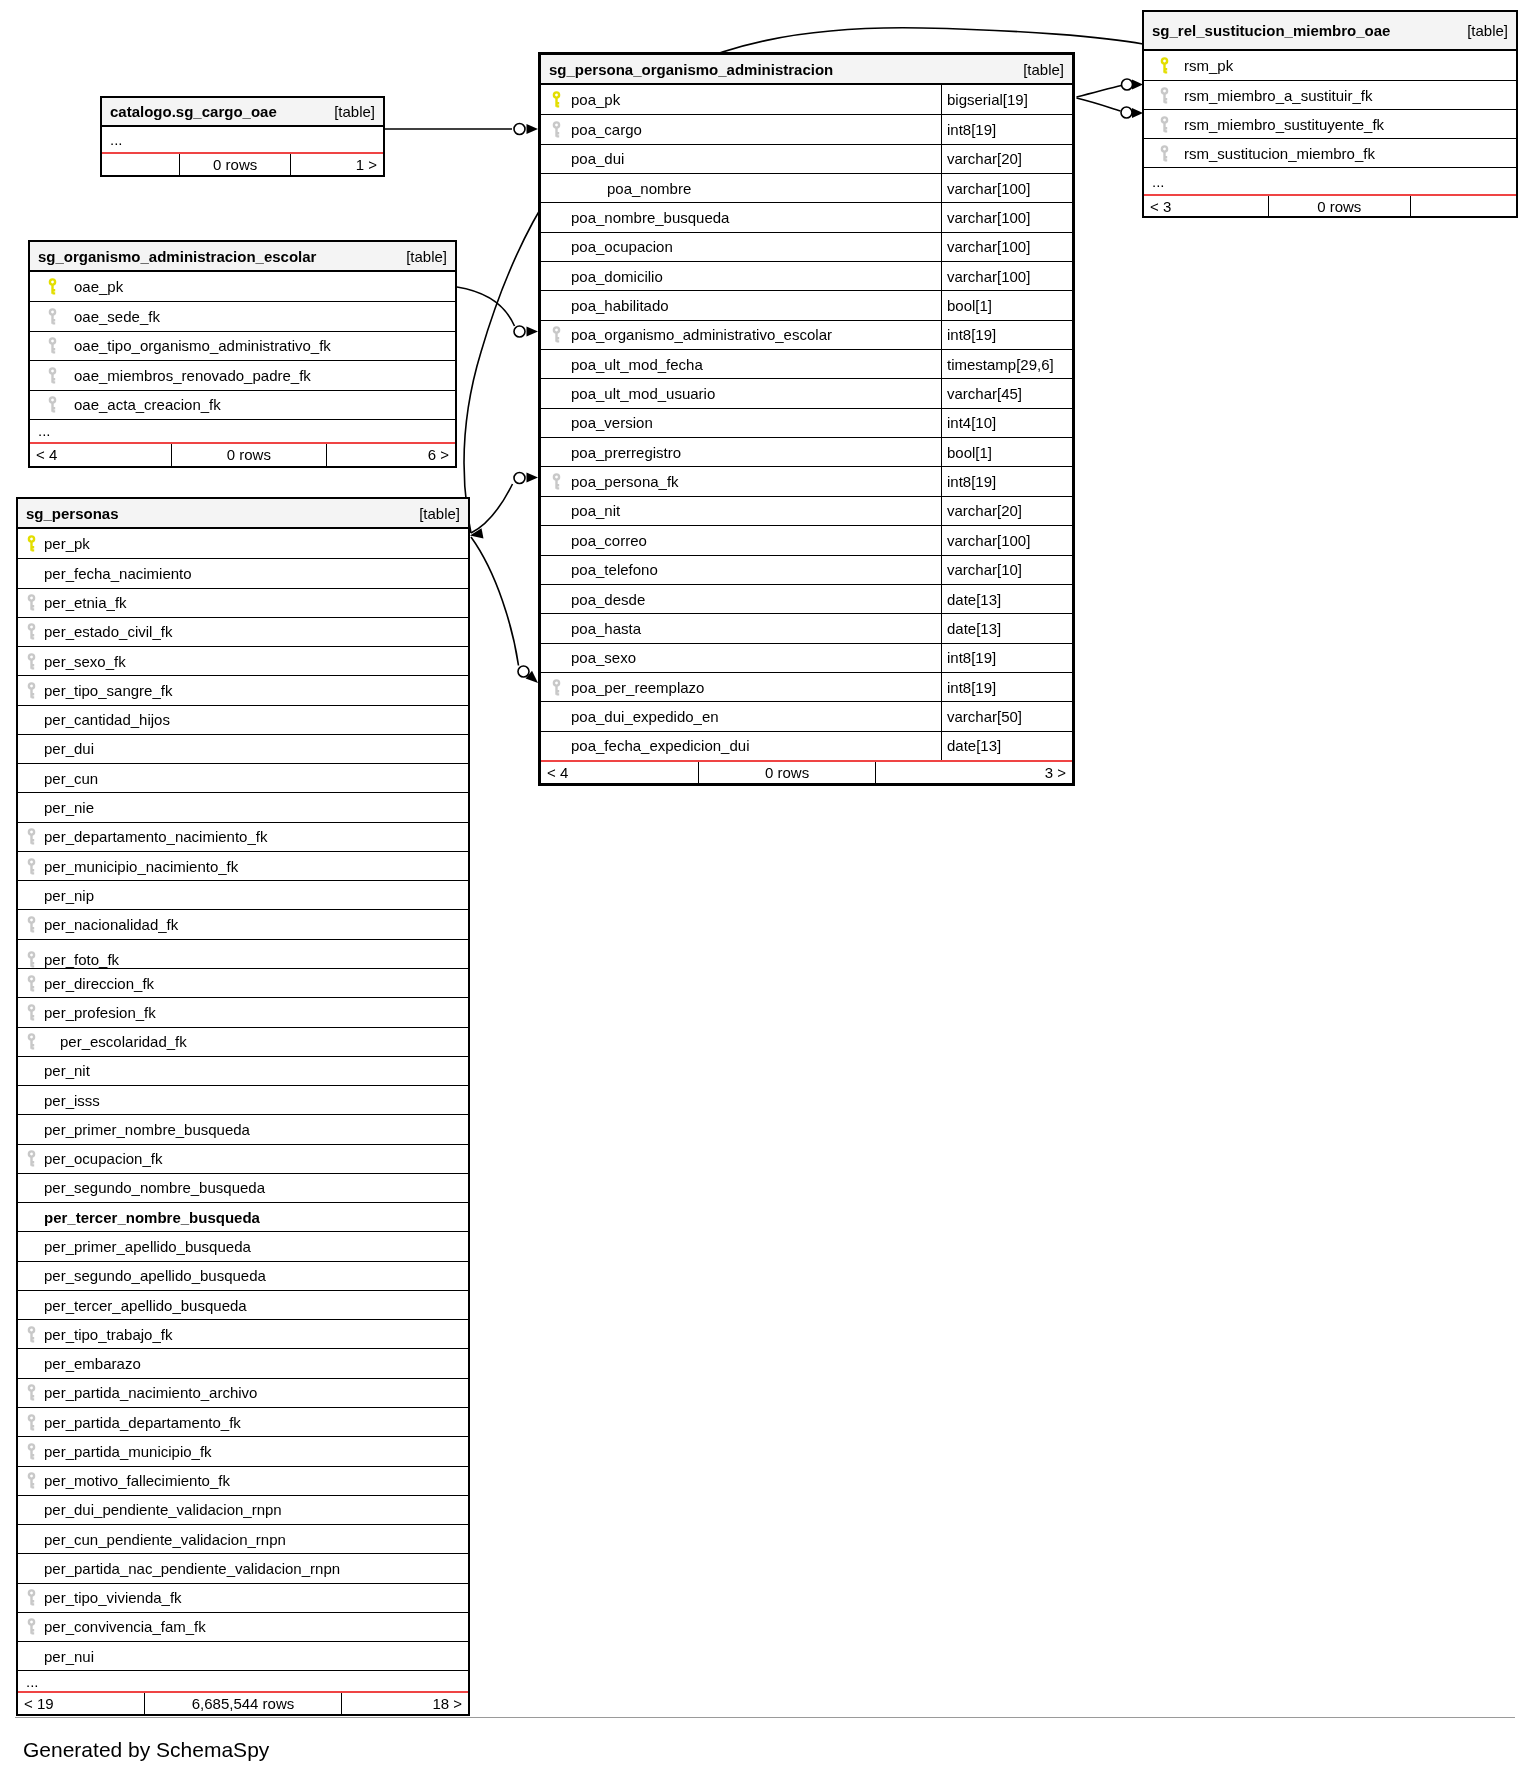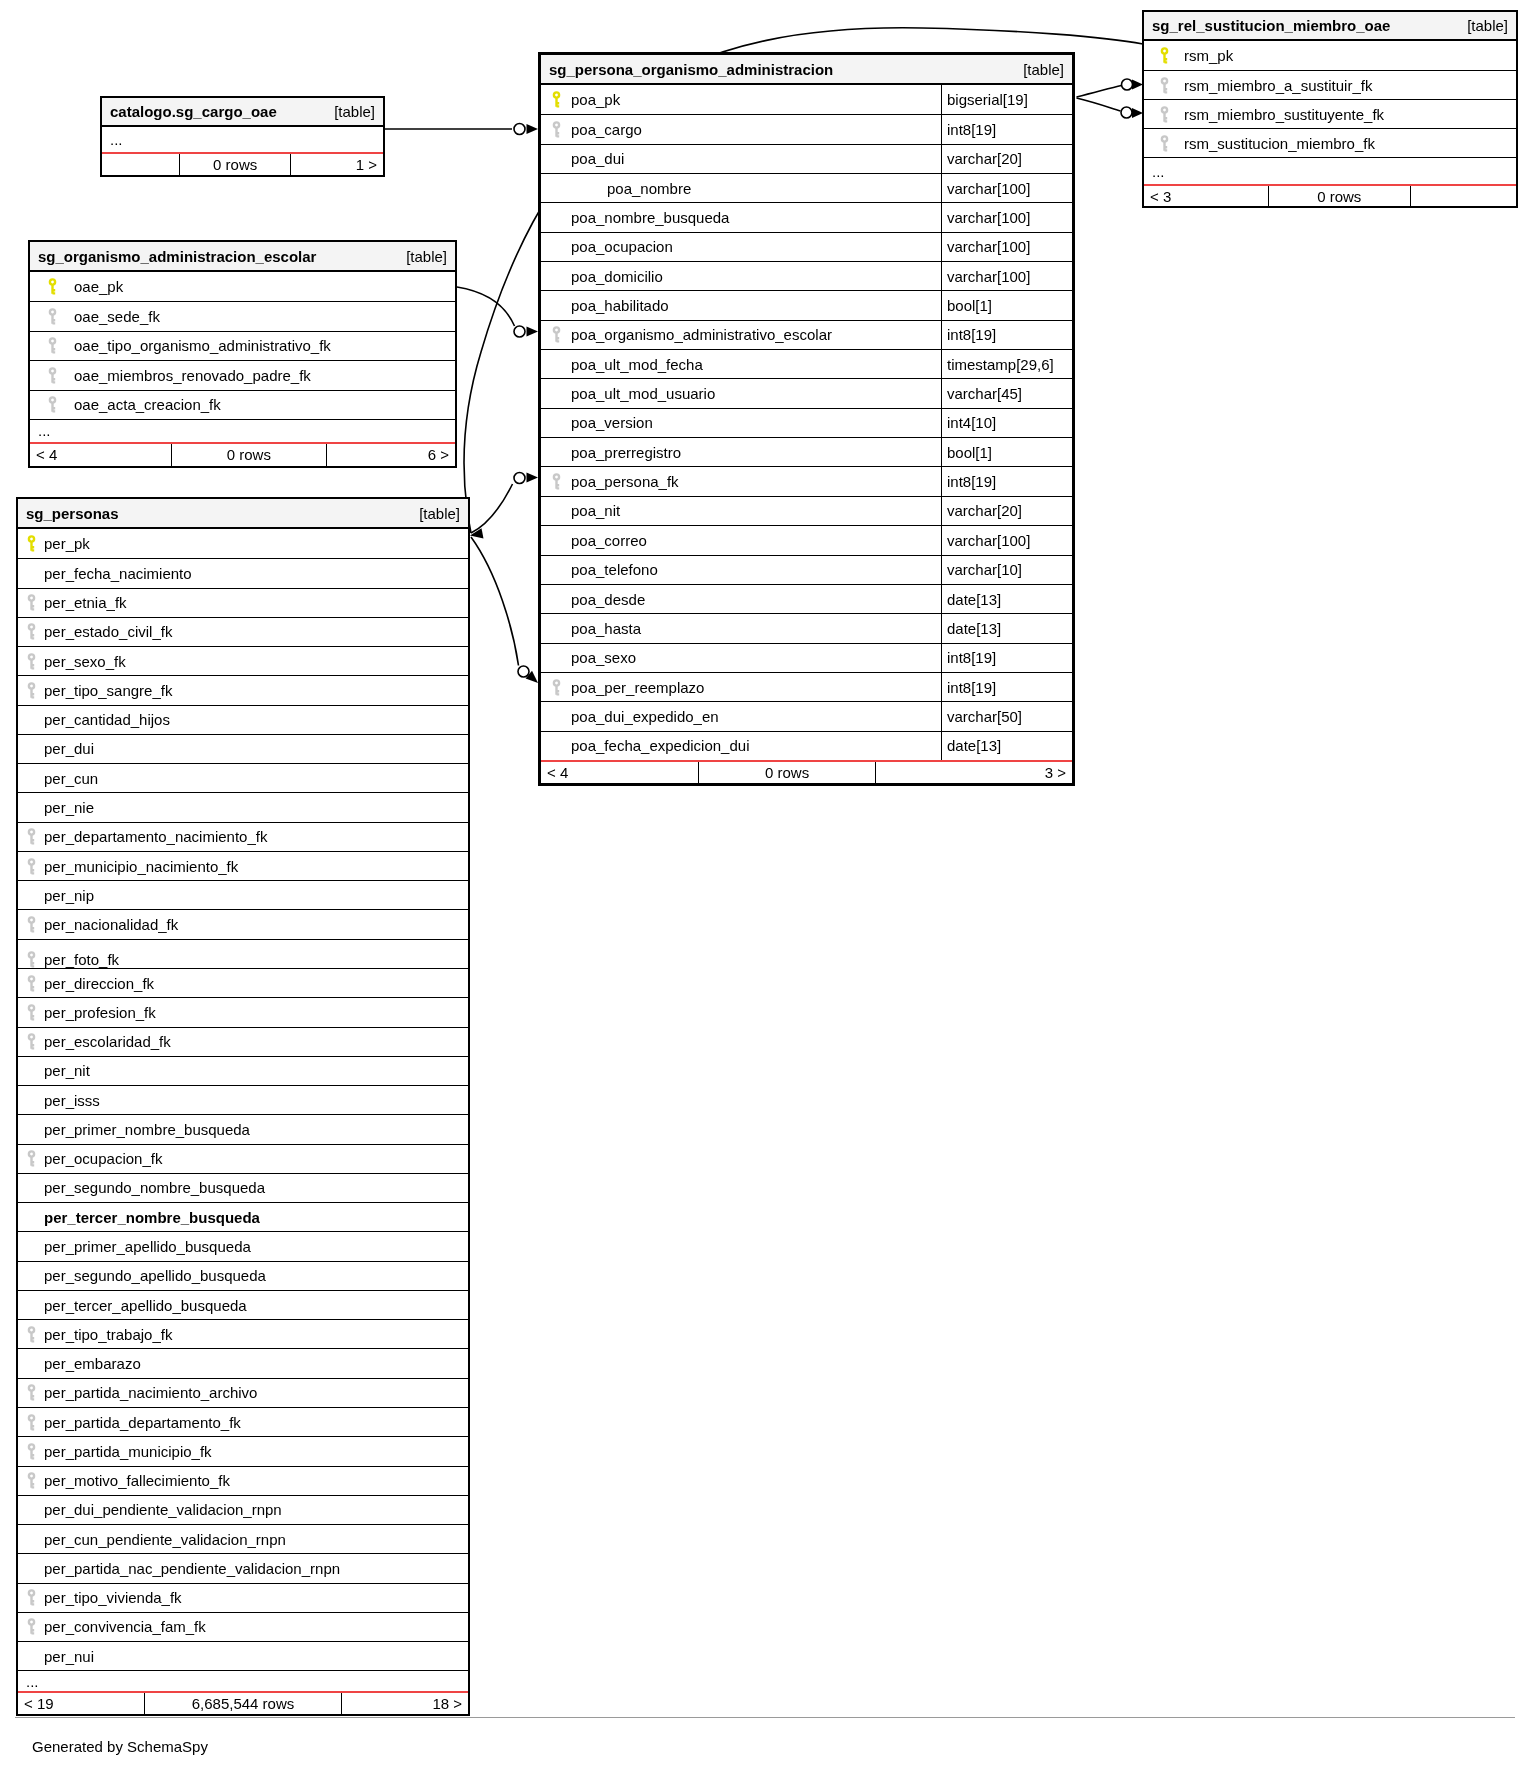--- a/index.html
+++ b/index.html
@@ -21,21 +21,21 @@
   .keycell{flex:0 0 auto;display:flex;justify-content:center;align-items:center;}
   .colname{flex:1 1 auto;overflow:hidden;}
   .coltype{flex:0 0 auto;border-left:1.5px solid #000;padding:0 5px;box-sizing:border-box;
            height:100%;display:flex;align-items:center;}
   .row.dots{padding-left:8px;}
   .tbl-footer{display:flex;border-top:2px solid #ef4444;box-sizing:border-box;align-items:flex-end;}
   .tbl-footer .fcell{box-sizing:border-box;padding:0 6px;height:100%;display:flex;align-items:center;overflow:hidden;}
   .tbl-footer .fcell.c{justify-content:center;border-left:1.5px solid #000;border-right:1.5px solid #000;}
   .tbl-footer .fcell.r{justify-content:flex-end;}
   #bottom-rule{position:absolute;left:15px;width:1500px;top:1717px;height:0;border-top:1px solid #9a9a9a;}
-  #gen-note{position:absolute;left:32px;top:1738px;font-size:15px;}
+  #gen-note{position:absolute;left:23px;top:1738px;font-size:21px;}
 </style>
 </head>
 <body>
 
 <div id="canvas">
 
   <svg id="edges" width="1535" height="1769" viewBox="0 0 1535 1769">
     <g>
       <path d="M385 129 H512"></path>
       <circle cx="519.5" cy="129" r="5.5"></circle>
@@ -273,21 +273,21 @@
         </div>
         <div class="row" style="height: 29.28px;">
           <span class="keycell" style="flex-basis: 26px;">
             <svg width="11" height="17" viewBox="0 0 11 17">
     <circle cx="5.5" cy="4" r="2.6" fill="none" stroke="#c8c8c8" stroke-width="2.4"></circle>
     <path d="M5.5 6.6 V15.8 M5.5 12.2 H8.2 M5.5 15.4 H8.2" stroke="#c8c8c8" stroke-width="2.4" fill="none"></path>
   </svg>
           </span>
           <span class="colname">per_profesion_fk</span>
         </div>
-        <div class="row" style="height: 29.28px;">
+        <div class="row" style="height: 29.28px; gap: 16px;">
           <span class="keycell" style="flex-basis: 26px;">
             <svg width="11" height="17" viewBox="0 0 11 17">
     <circle cx="5.5" cy="4" r="2.6" fill="none" stroke="#c8c8c8" stroke-width="2.4"></circle>
     <path d="M5.5 6.6 V15.8 M5.5 12.2 H8.2 M5.5 15.4 H8.2" stroke="#c8c8c8" stroke-width="2.4" fill="none"></path>
   </svg>
           </span>
           <span class="colname">per_escolaridad_fk</span>
         </div>
         <div class="row" style="height: 29.28px;">
           <span class="keycell" style="flex-basis: 26px;"></span>
@@ -572,21 +572,21 @@
         </div>
       </div>
     <div class="tbl-footer" style="height: 23px;">
       <span class="fcell l" style="width: 29.6%;">&lt; 4</span>
       <span class="fcell c" style="width: 33.5%;">0 rows</span>
       <span class="fcell r" style="width: 36.9%;">3 &gt;</span>
     </div>
   </div>
 
   <div class="tbl" id="t-rsm" style="left: 1142px; top: 10px; width: 376px;">
-    <div class="tbl-header" style="height: 29px; gap: 19px;">
+    <div class="tbl-header" style="height: 39px; gap: 19px;">
       <span class="ttl">sg_rel_sustitucion_miembro_oae</span>
       <span class="tag">[table]</span>
     </div>
     <div class="rows">
         <div class="row" style="height: 29px;">
           <span class="keycell" style="flex-basis: 40px;">
             <svg width="11" height="17" viewBox="0 0 11 17">
     <circle cx="5.5" cy="4" r="2.6" fill="none" stroke="#e3de00" stroke-width="2.4"></circle>
     <path d="M5.5 6.6 V15.8 M5.5 12.2 H8.2 M5.5 15.4 H8.2" stroke="#e3de00" stroke-width="2.4" fill="none"></path>
   </svg>

